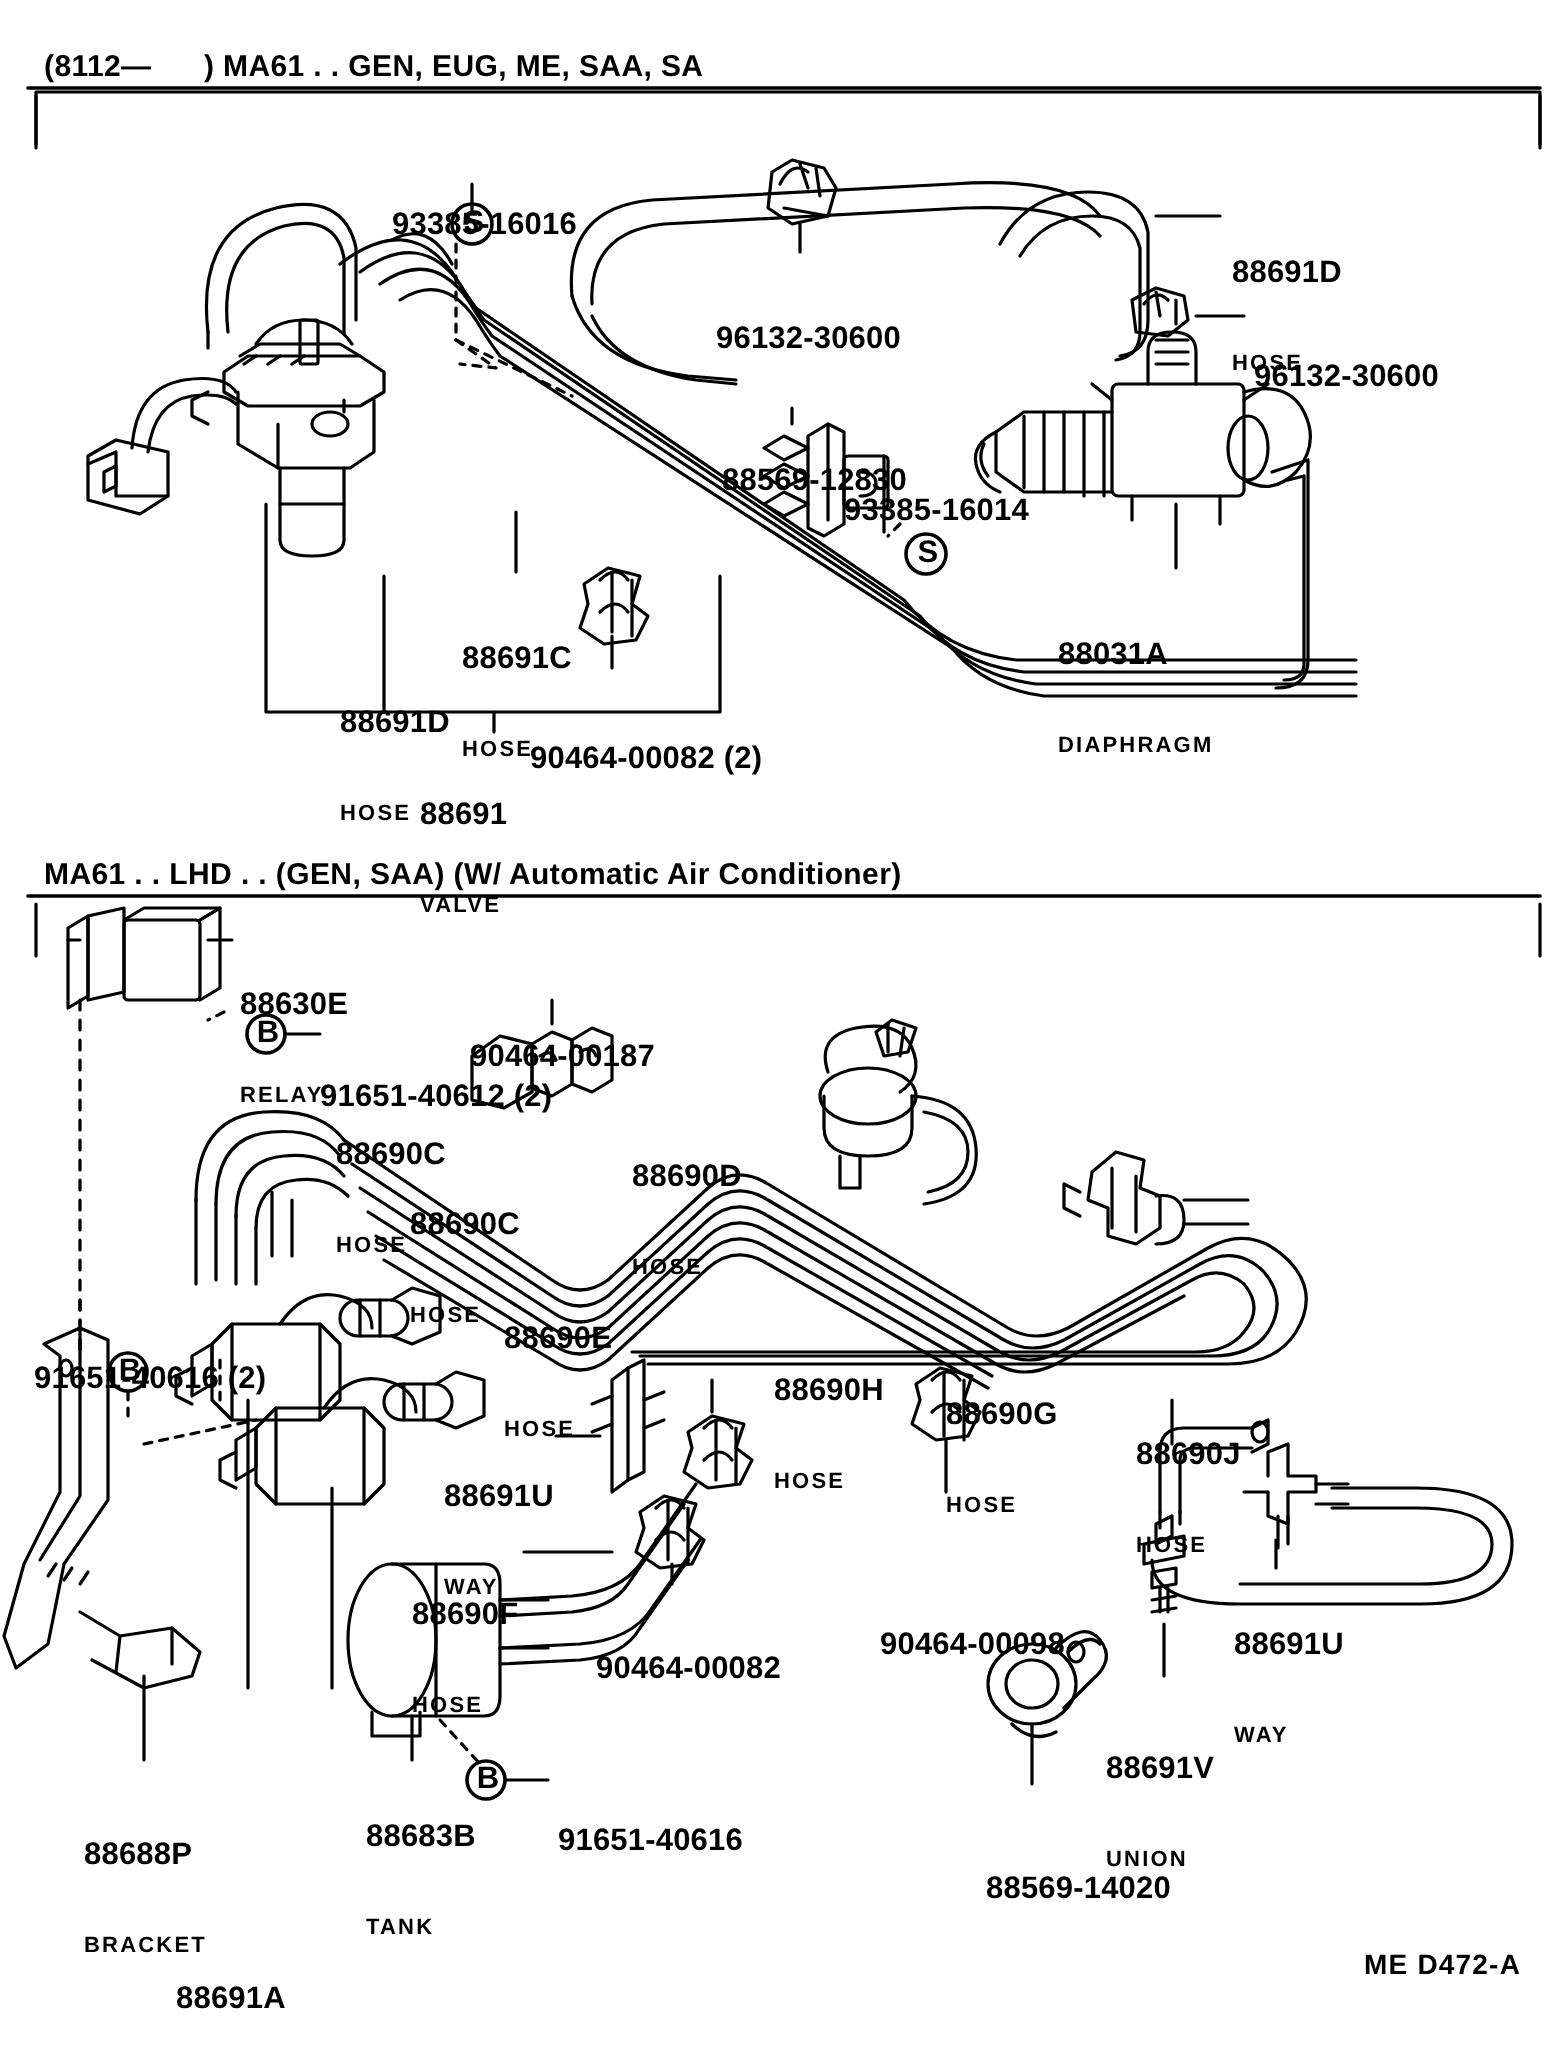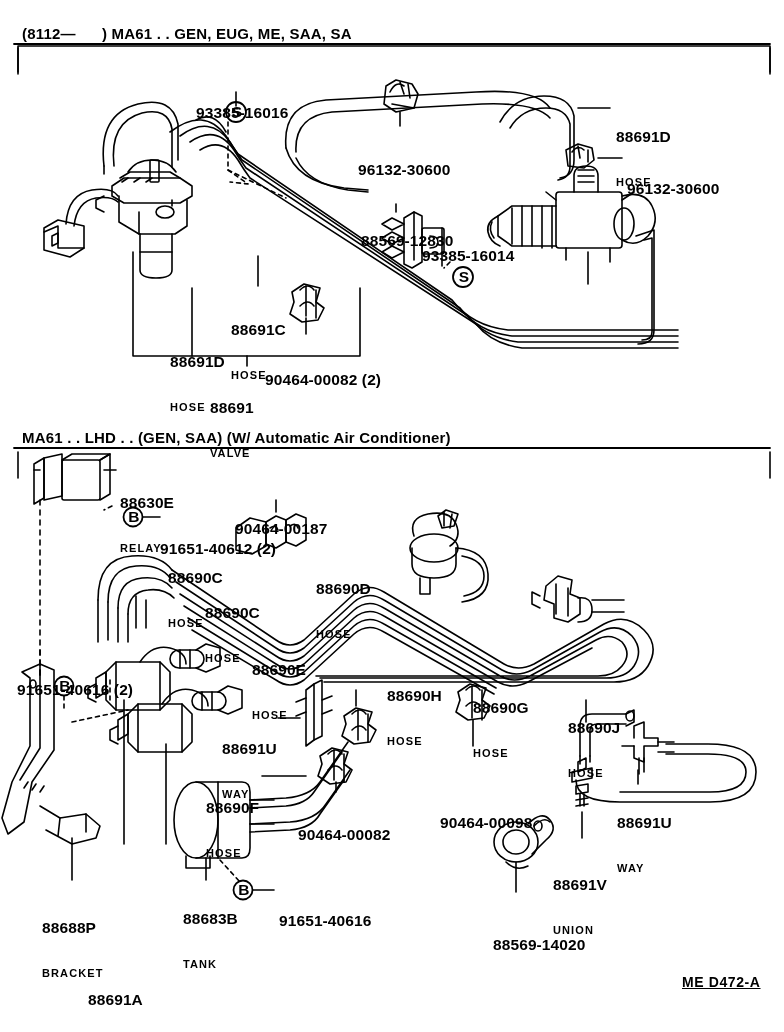--- a/index.html
+++ b/index.html
@@ -4,21 +4,21 @@
 <style>
   html,body{margin:0;padding:0;background:#fff;}
   body{width:784px;height:1032px;position:relative;overflow:hidden;
        font-family:"Liberation Sans",sans-serif;color:#000;}
   .page{position:absolute;inset:0;}
   svg.art{position:absolute;left:0;top:0;width:784px;height:1032px;}
   .lbl{position:absolute;white-space:pre;line-height:1;}
   .pn{font-size:15.5px;font-weight:bold;letter-spacing:.1px;}
   .sub{font-size:11px;font-weight:bold;letter-spacing:1.1px;}
   .hdr{font-size:15px;font-weight:bold;letter-spacing:.2px;}
-  .foot{font-size:14px;font-weight:bold;letter-spacing:.6px;text-decoration:underline;}
+  .foot{font-size:14px;font-weight:bold;letter-spacing:.6px;}
   .ctr{text-align:center;}
 </style>
 </head>
 <body>
 
 <div class="page">
 
 <svg class="art" viewBox="0 0 784 1032">
   <g fill="none" stroke="#000" stroke-width="1.6" stroke-linecap="round" stroke-linejoin="round">
 
@@ -357,20 +357,24 @@
 </div>
 <div class="lbl" style="left:627px;top:149px;">
   <div class="pn">96132-30600</div>
 </div>
 <div class="lbl" style="left:361px;top:201px;">
   <div class="pn">88569-12830</div>
 </div>
 <div class="lbl" style="left:422px;top:216px;">
   <div class="pn">93385-16014</div>
 </div>
+<div class="lbl" style="left:529px;top:288px;">
+  <div class="pn">88031A</div>
+  <div class="sub">DIAPHRAGM</div>
+</div>
 <div class="lbl" style="left:231px;top:290px;">
   <div class="pn">88691C</div>
   <div class="sub">HOSE</div>
 </div>
 <div class="lbl" style="left:265px;top:340px;">
   <div class="pn">90464-00082 (2)</div>
 </div>
 <div class="lbl" style="left:170px;top:322px;">
   <div class="pn">88691D</div>
   <div class="sub">HOSE</div>

